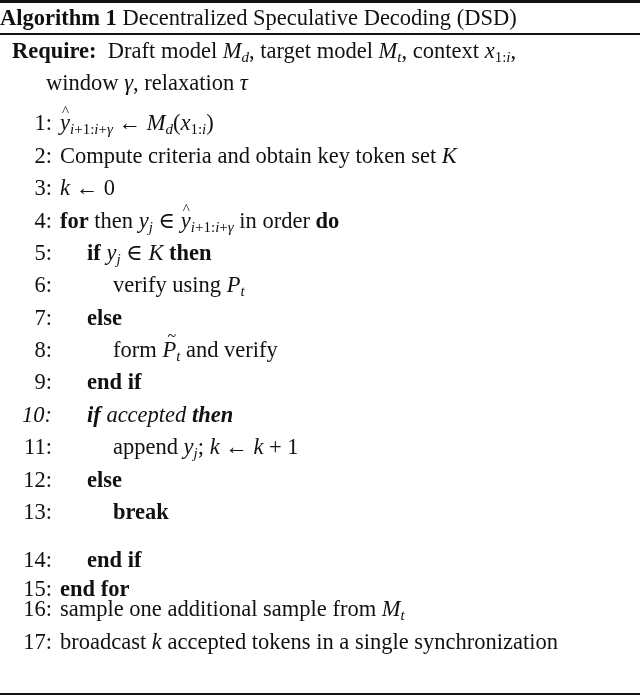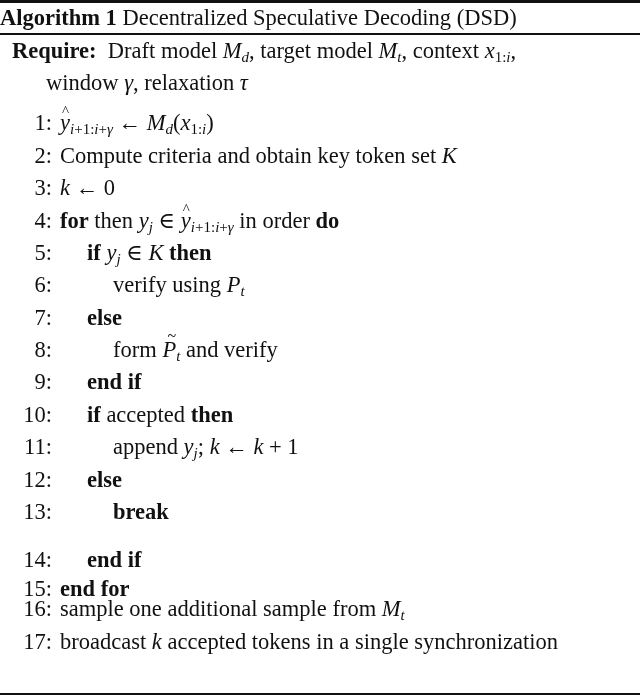--- a/index.html
+++ b/index.html
@@ -86,21 +86,21 @@
 <div class="line" style="top:334px;">
   <span class="num">8:</span>
   <span class="body" style="left:101px;top:0"><span>form</span> <i class="m tilde">P</i><sub>t</sub> <span>and verify</span></span>
 </div>
 
 <div class="line" style="top:366px;">
   <span class="num">9:</span>
   <span class="body" style="left:75px;top:0"><b>end if</b></span>
 </div>
 
-<div class="line" style="top:399px;">
+<div class="line" style="top:399px;font-style:italic;">
   <span class="num">10:</span>
   <span class="body" style="left:75px;top:0"><b>if</b> <span>accepted</span> <b>then</b></span>
 </div>
 
 <div class="line" style="top:431px;">
   <span class="num">11:</span>
   <span class="body" style="left:101px;top:0"><span>append</span> <i class="m">y</i><sub>j</sub>; <i class="m">k</i> ← <i class="m">k</i> + 1</span>
 </div>
 
 <div class="line" style="top:464px;">

